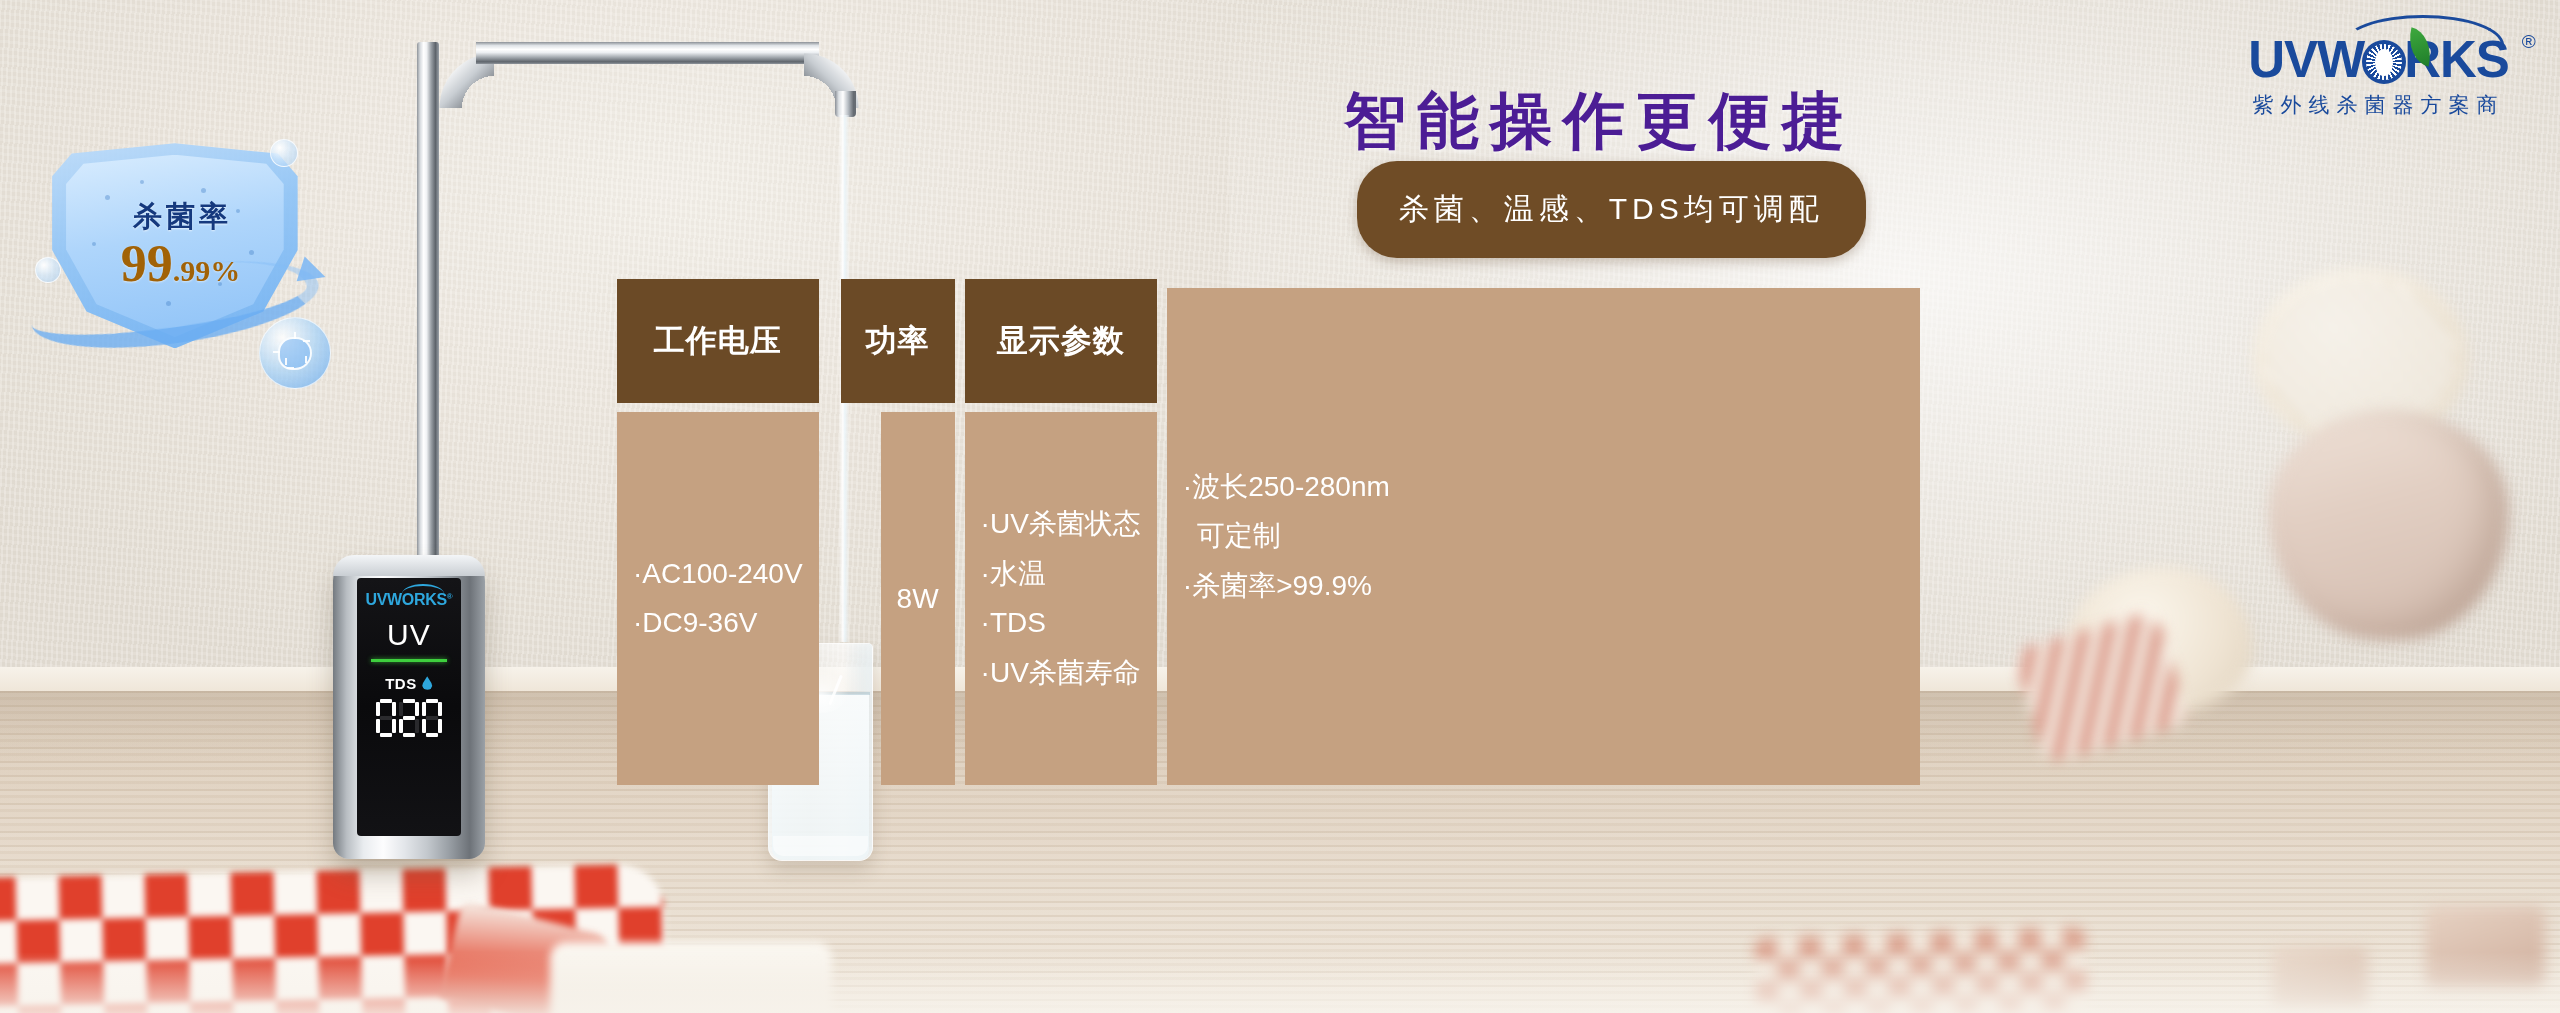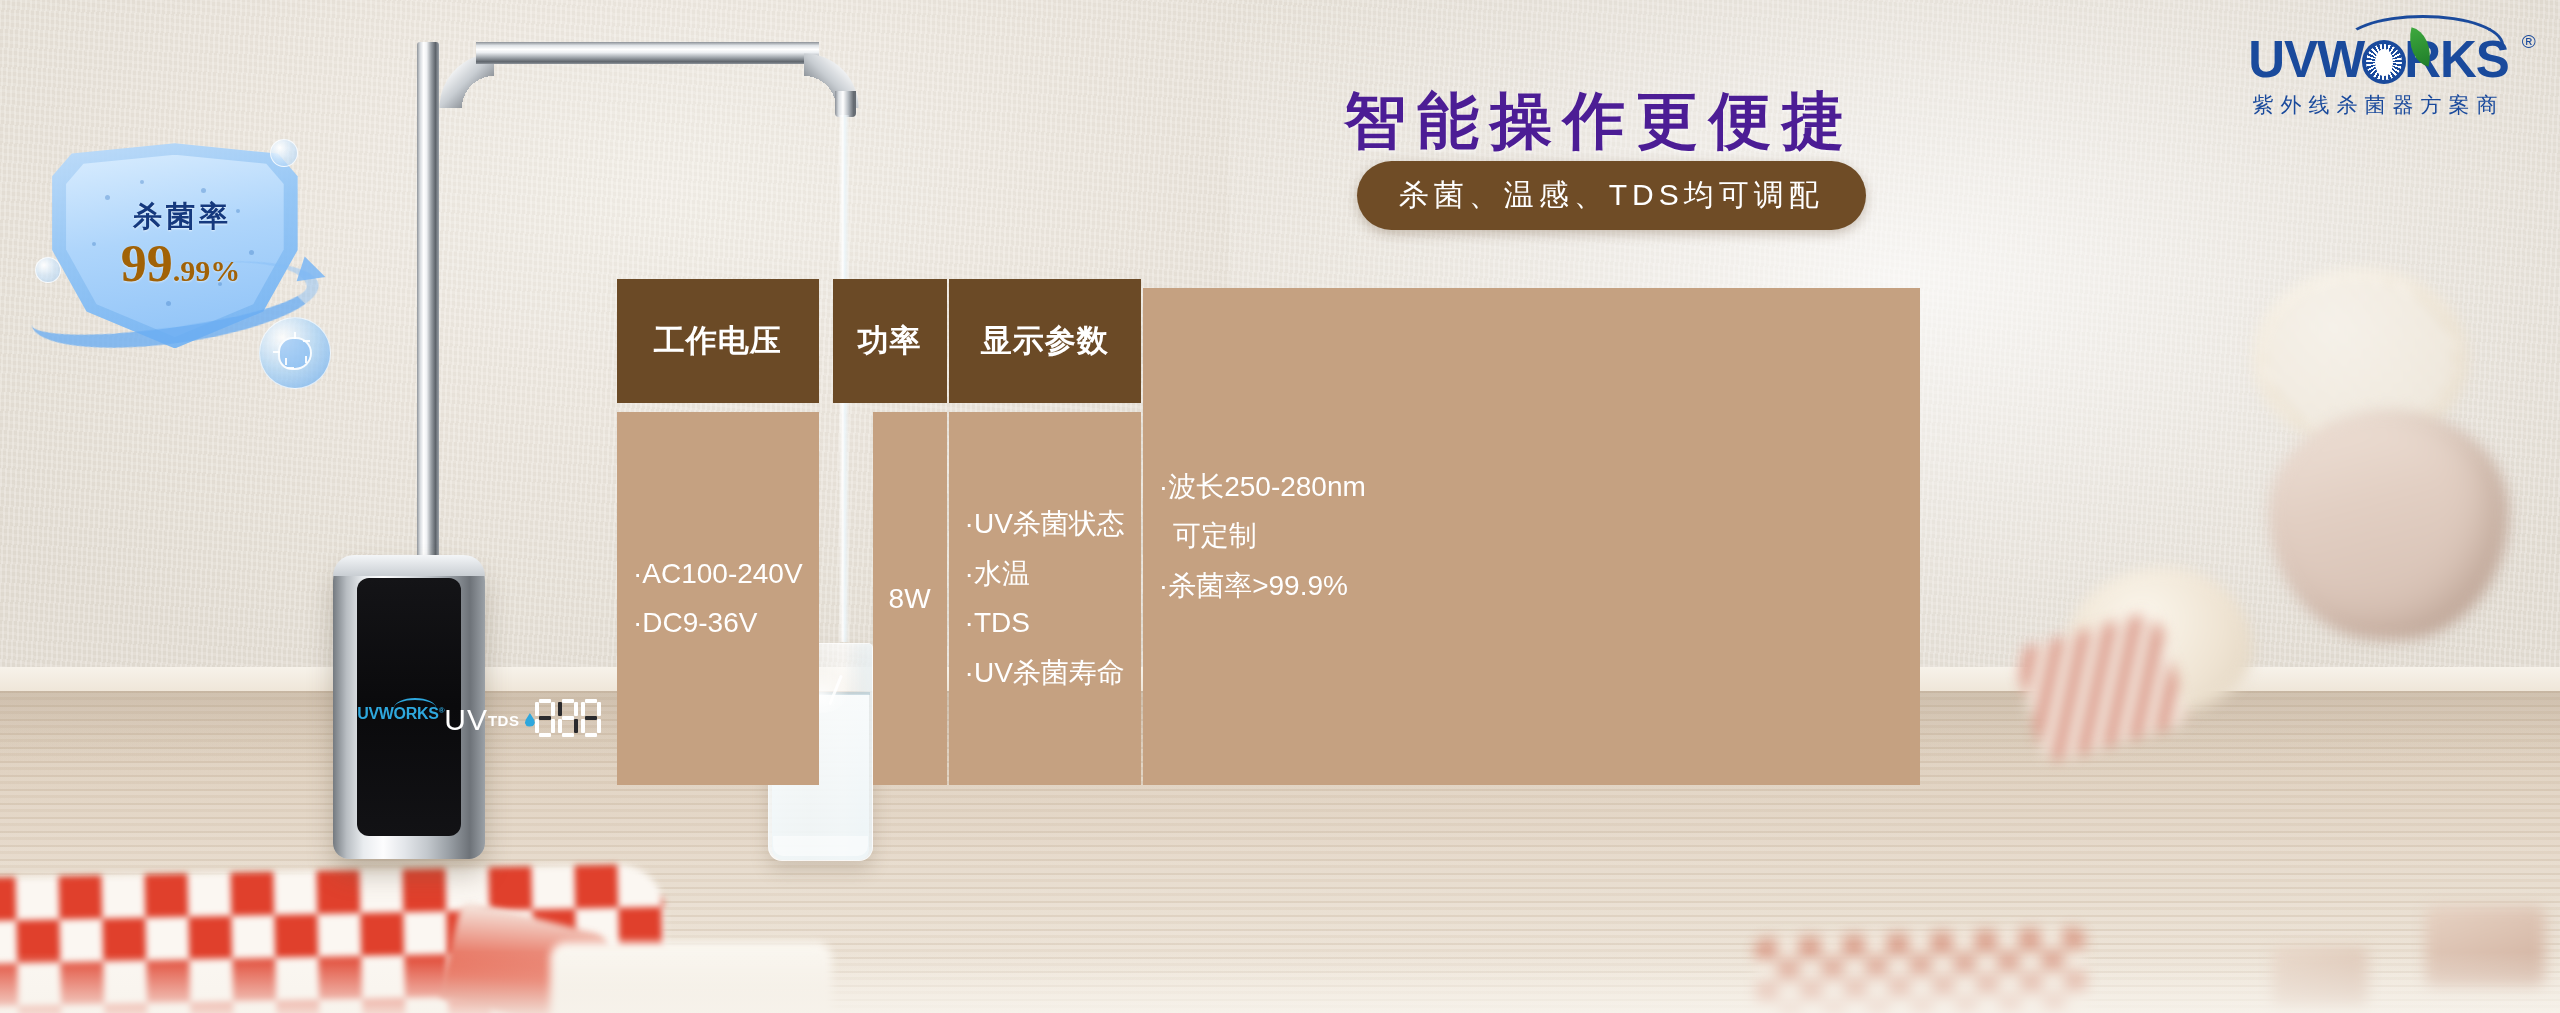--- a/index.html
+++ b/index.html
@@ -161,22 +161,22 @@
     box-shadow:0 16px 26px rgba(110,92,70,.32);
   }
   .device-top {
     position:absolute; left:0; top:0; width:100%; height:7%;
     border-radius:26px 26px 0 0;
     background:linear-gradient(180deg,#f4f6f8,#c9ced3);
   }
   .device-screen {
     position:absolute; left:16%; top:7.5%; width:68%; height:85%;
     background:linear-gradient(180deg,#141417 0%,#0a0a0c 50%,#121215 100%);
-    border-radius:12px;
-    display:flex; flex-direction:row; align-items:center;
+    border-radius:4px;
+    display:flex; flex-direction:column; align-items:center;
     padding-top:9%;
   }
   .dev-logo {
     color:#2ea7dd; font-weight:bold; font-size:16px; letter-spacing:-0.3px;
     position:relative; line-height:1;
   }
   .dev-logo .reg { font-size:8px; vertical-align:super; }
   .dev-logo .arc {
     position:absolute; left:42%; top:-8px; width:48%; height:10px;
     border-top:2px solid #2ea7dd; border-radius:50% 50% 0 0 / 100% 100% 0 0;
@@ -374,29 +374,29 @@
   .headline {
     position:absolute; left:52.5%; top:7.8%;
     color:#4c1d95; font-family:Liberation Mono, monospace;
     font-size:62px; font-weight:bold; letter-spacing:11px;
     text-shadow:0 2px 3px rgba(255,255,255,.55);
     white-space:nowrap;
   }
   .pill {
     position:absolute; left:53.0%; top:15.9%;
     background:#6f4c26; color:#ffffff;
-    border-radius:40px; padding:14px 42px;
+    border-radius:40px; padding:28px 42px;
     font-size:30px; letter-spacing:5px; white-space:nowrap;
     box-shadow:0 4px 12px rgba(90,62,32,.28);
   }
 
   
   .spec-table {
     position:absolute; left:24.1%; top:27.5%; width:50.9%; height:50%;
-    display:flex; gap:2px;
+    display:flex; gap:10px;
   }
   .spec-col { display:flex; flex-direction:column; height:100%; }
   .spec-col.c1 { flex:0 0 12.6%; }
   .spec-col.c2 { flex:0 0 7.0%;padding-left:12px; }
   .spec-col.c3 { flex:0 0 9.2%; }
   .spec-col.c4 { flex:0 0 14.0%; }
   .spec-col.c5 { flex:1 1 auto; }
   .spec-head {
     background:#6b4a26; color:#ffffff;
     height:24.5%; display:flex; align-items:center; justify-content:center;

